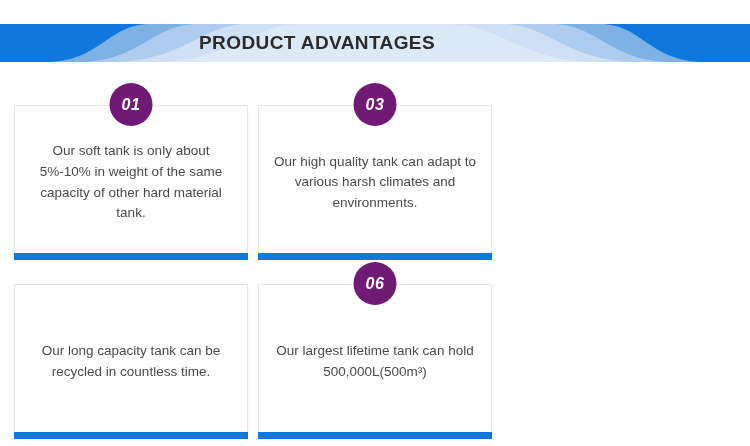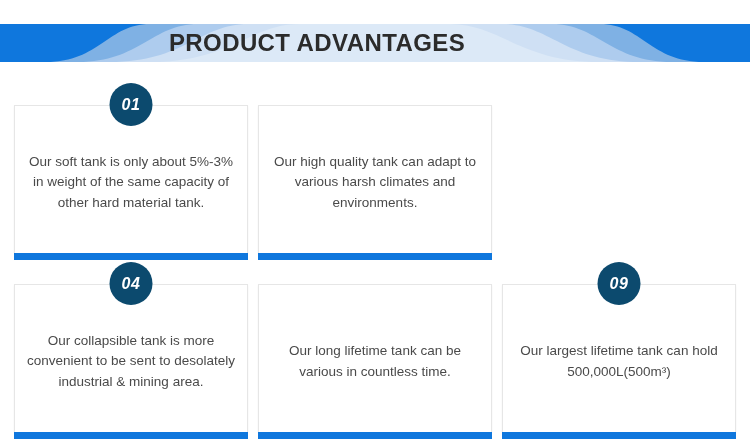--- a/index.html
+++ b/index.html
@@ -33,21 +33,21 @@
   .banner-title {
     position: absolute;
     left: 0;
     top: 24px;
     width: 634px;
     height: 38px;
     display: flex;
     align-items: center;
     justify-content: center;
     font-family: "Liberation Sans", sans-serif;
-    font-size: 24px;
+    font-size: 19px;
     font-weight: bold;
     letter-spacing: 0.4px;
     color: #2b2b2b;
     white-space: nowrap;
   }
 
   
   .grid {
     position: absolute;
     left: 14px;
@@ -97,21 +97,21 @@
     background: #0f77dd;
   }
   .badge {
     position: absolute;
     left: 50%;
     top: -22px;
     transform: translateX(-50%);
     width: 43px;
     height: 43px;
     border-radius: 50%;
-    background: #0c4a6e;
+    background: #701a75;
     color: #ffffff;
     display: flex;
     align-items: center;
     justify-content: center;
     font-family: "Liberation Sans", sans-serif;
     font-size: 16px;
     font-weight: bold;
     font-style: italic;
     letter-spacing: 0.5px;
     z-index: 3;
@@ -144,54 +144,48 @@
 
 <div class="banner-title">PRODUCT ADVANTAGES</div>
 
 <div class="grid">
 
   <div class="row">
 
     <div class="card-wrap">
       <div class="badge">01</div>
       <div class="card">
-        <div class="card-text">Our soft tank is only about 5%-3% in weight of the same capacity of other hard material tank.</div>
+        <div class="card-text">Our soft tank is only about 5%-10% in weight of the same capacity of other hard material tank.</div>
       </div>
       <div class="card-bar"></div>
     </div>
 
 
     <div class="card-wrap">
+      <div class="badge">03</div>
       <div class="card">
         <div class="card-text">Our high quality tank can adapt to various harsh climates and environments.</div>
       </div>
       <div class="card-bar"></div>
     </div>
 
   </div>
 
   <div class="row">
 
+
     <div class="card-wrap">
-      <div class="badge">04</div>
       <div class="card">
-        <div class="card-text">Our collapsible tank is more convenient to be sent to desolately industrial &amp; mining area.</div>
+        <div class="card-text">Our long capacity tank can be recycled in countless time.</div>
       </div>
       <div class="card-bar"></div>
     </div>
 
     <div class="card-wrap">
-      <div class="card">
-        <div class="card-text">Our long lifetime tank can be various in countless time.</div>
-      </div>
-      <div class="card-bar"></div>
-    </div>
-
-    <div class="card-wrap">
-      <div class="badge">09</div>
+      <div class="badge">06</div>
       <div class="card">
         <div class="card-text">Our largest lifetime tank can hold 500,000L(500m³)</div>
       </div>
       <div class="card-bar"></div>
     </div>
 
   </div>
 
 </div>
 

